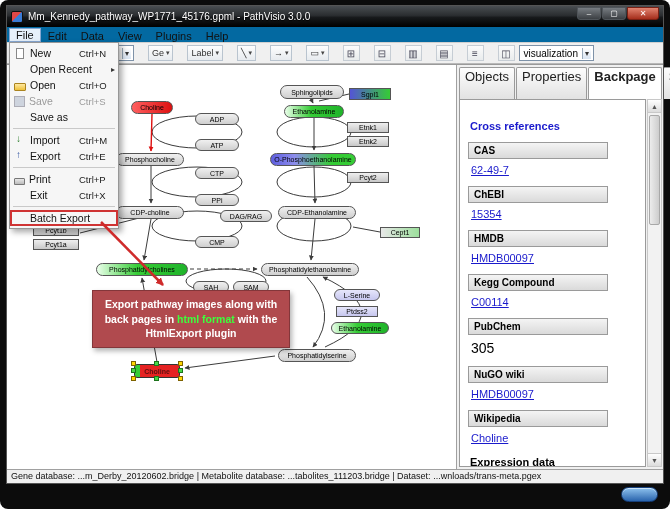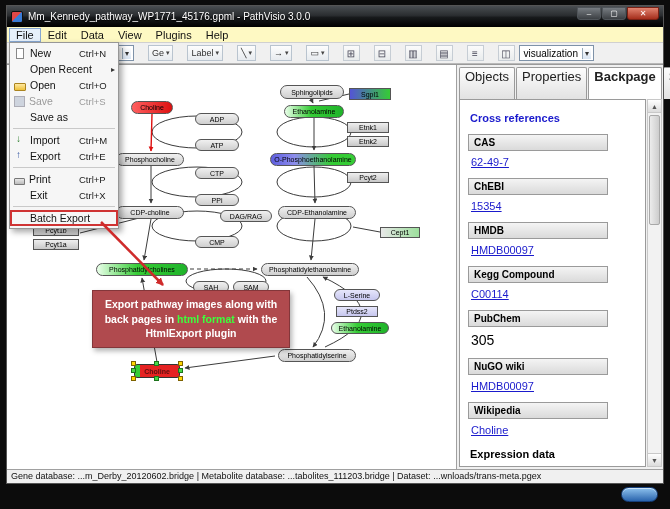--- a/index.html
+++ b/index.html
@@ -1,31 +1,31 @@
 <!DOCTYPE html>
 <html style="--accent-red: #b04a4e; --highlight-green: #3dff3d; --link-blue: #1a1acc;"><head>
 <meta charset="utf-8">
 <style>
   * { margin:0; padding:0; box-sizing:border-box; }
   body { background:#fff; font-family:"Liberation Sans", sans-serif; width:670px; height:509px; }
 
-  .frame { position:relative; width:670px; height:509px; background:#0c0c0c; border-radius:0; overflow:hidden; }
+  .frame { position:relative; width:670px; height:509px; background:#0c0c0c; border-radius:8px; overflow:hidden; }
 
   .window { position:absolute; left:7px; top:6px; width:656px; height:477px; background:#f0f0f0; outline:1px solid #555; }
 
   
   .titlebar { height:21px; background:linear-gradient(180deg,#4a4e52 0%,#2a2d30 45%,#17191b 55%,#000 100%); display:flex; align-items:center; padding:0 4px; gap:5px; }
   .app-icon { width:12px; height:12px; border-radius:2px; background:linear-gradient(135deg,#e04848 0 50%,#3a7bd5 50%); border:1px solid #111; flex:0 0 auto; }
   .title-text { color:#fff; font-size:10px; white-space:nowrap; overflow:hidden; text-overflow:ellipsis; flex:1; text-shadow:0 1px 1px #000; }
   .wc-group { display:flex; gap:1px; align-self:flex-start; margin-top:1px; }
   .wc { width:24px; height:13px; border:1px solid #50555a; border-radius:0 0 3px 3px; background:linear-gradient(#777c81,#3c4044); color:#fff; font-size:8px; line-height:12px; text-align:center; cursor:pointer; }
   .wc.close { width:32px; background:linear-gradient(#e2836f,#a52e1c); border-color:#7a1f12; }
 
   
-  .menubar { height:16px; background:#fef9c3; border-bottom:1px solid #d0d0d0; display:flex; align-items:center; padding-left:2px; }
+  .menubar { height:16px; background:#0369a1; border-bottom:1px solid #d0d0d0; display:flex; align-items:flex-end; padding-left:2px; }
   .mb-item { font-size:11px; padding:1px 7px 0; color:#111; cursor:pointer; }
   .mb-item.active { background:#e6f0fa; border:1px solid #86a7d2; padding:0 6px 0; }
 
   
   .toolbar { height:21px; background:#f0f0f0; border-bottom:1px solid #b8b8b8; display:flex; align-items:center; padding:0 4px 0 48px; gap:4px; }
   .tb-label { font-size:10px; color:#222; }
   .combo { display:inline-flex; align-items:center; background:#fff; border:1px solid #7e92a8; height:16px; font-size:10px; padding:0 2px 0 4px; gap:4px; cursor:pointer; }
   .combo::after { content:"▾"; font-size:8px; color:#333; background:linear-gradient(#fdfdfd,#d8e4f2); border-left:1px solid #9ab; padding:1px 2px; }
   .combo.zoom { width:50px; justify-content:space-between; }
   .combo.viz { margin-left:auto; margin-right:128px; width:86px; justify-content:space-between; }
@@ -64,21 +64,21 @@
     font-size:10.5px; line-height:1.4; text-align:center; display:flex; align-items:center; justify-content:center;
     padding:3px 8px; box-shadow:2px 3px 5px rgba(0,0,0,.3); }
   .annotation .hl { color:var(--highlight-green,#3dff3d); }
 
   
   .sidepanel { width:207px; background:#f0f0f0; border-left:1px solid #a0a0a0; display:flex; flex-direction:column; }
   .tabs { display:flex; padding:2px 2px 0; }
   .tab { font-size:13px; padding:1px 5px 15px; background:linear-gradient(#fdfdfd,#e2e2e2); border:1px solid #9a9a9a; border-bottom:none; border-radius:2px 2px 0 0; margin-right:1px; color:#222; cursor:pointer; }
   .tab.active { background:#fff; font-weight:bold; position:relative; z-index:2; }
   .panel-body-wrap { flex:1; display:flex; min-height:0; padding:0 1px 2px 2px; }
-  .panel-body { flex:1; background:#fff; border:1px solid #9a9a9a; overflow:hidden; padding:2px 8px; }
+  .panel-body { flex:1; background:#fff; border:1px solid #9a9a9a; overflow:hidden; padding:10px 8px; }
   .xref-title { color:var(--link-blue,#1a1acc); font-weight:bold; font-size:11px; margin:10px 0 0 2px; }
   .xref-header { width:140px; background:linear-gradient(#f4f4f4,#dadada); border:1px solid #9a9a9a; font-weight:bold; font-size:10px; color:#000; padding:2px 5px; margin-top:10px; }
   .xref-link { color:var(--link-blue,#1a1acc); text-decoration:underline; font-size:11px; margin:5px 0 0 3px; cursor:pointer; width:max-content; }
   .xref-value { color:#000; font-size:14px; margin:5px 0 0 3px; }
   .xref-footer { font-weight:bold; font-size:11px; color:#000; margin:12px 0 0 2px; }
   .vscroll { width:15px; margin-left:1px; background:#f2f2f2; border:1px solid #c8c8c8; display:flex; flex-direction:column; align-items:center; }
   .sb-btn { font-size:7px; color:#555; height:13px; line-height:13px; width:100%; text-align:center; background:linear-gradient(#fefefe,#dcdcdc); border-bottom:1px solid #c8c8c8; cursor:pointer; }
   .sb-btn.bottom { margin-top:auto; border-top:1px solid #c8c8c8; border-bottom:none; }
   .sb-thumb { width:11px; height:110px; background:linear-gradient(90deg,#ececec,#cdcdcd); border:1px solid #a8a8a8; border-radius:2px; margin-top:2px; cursor:pointer; }
 

